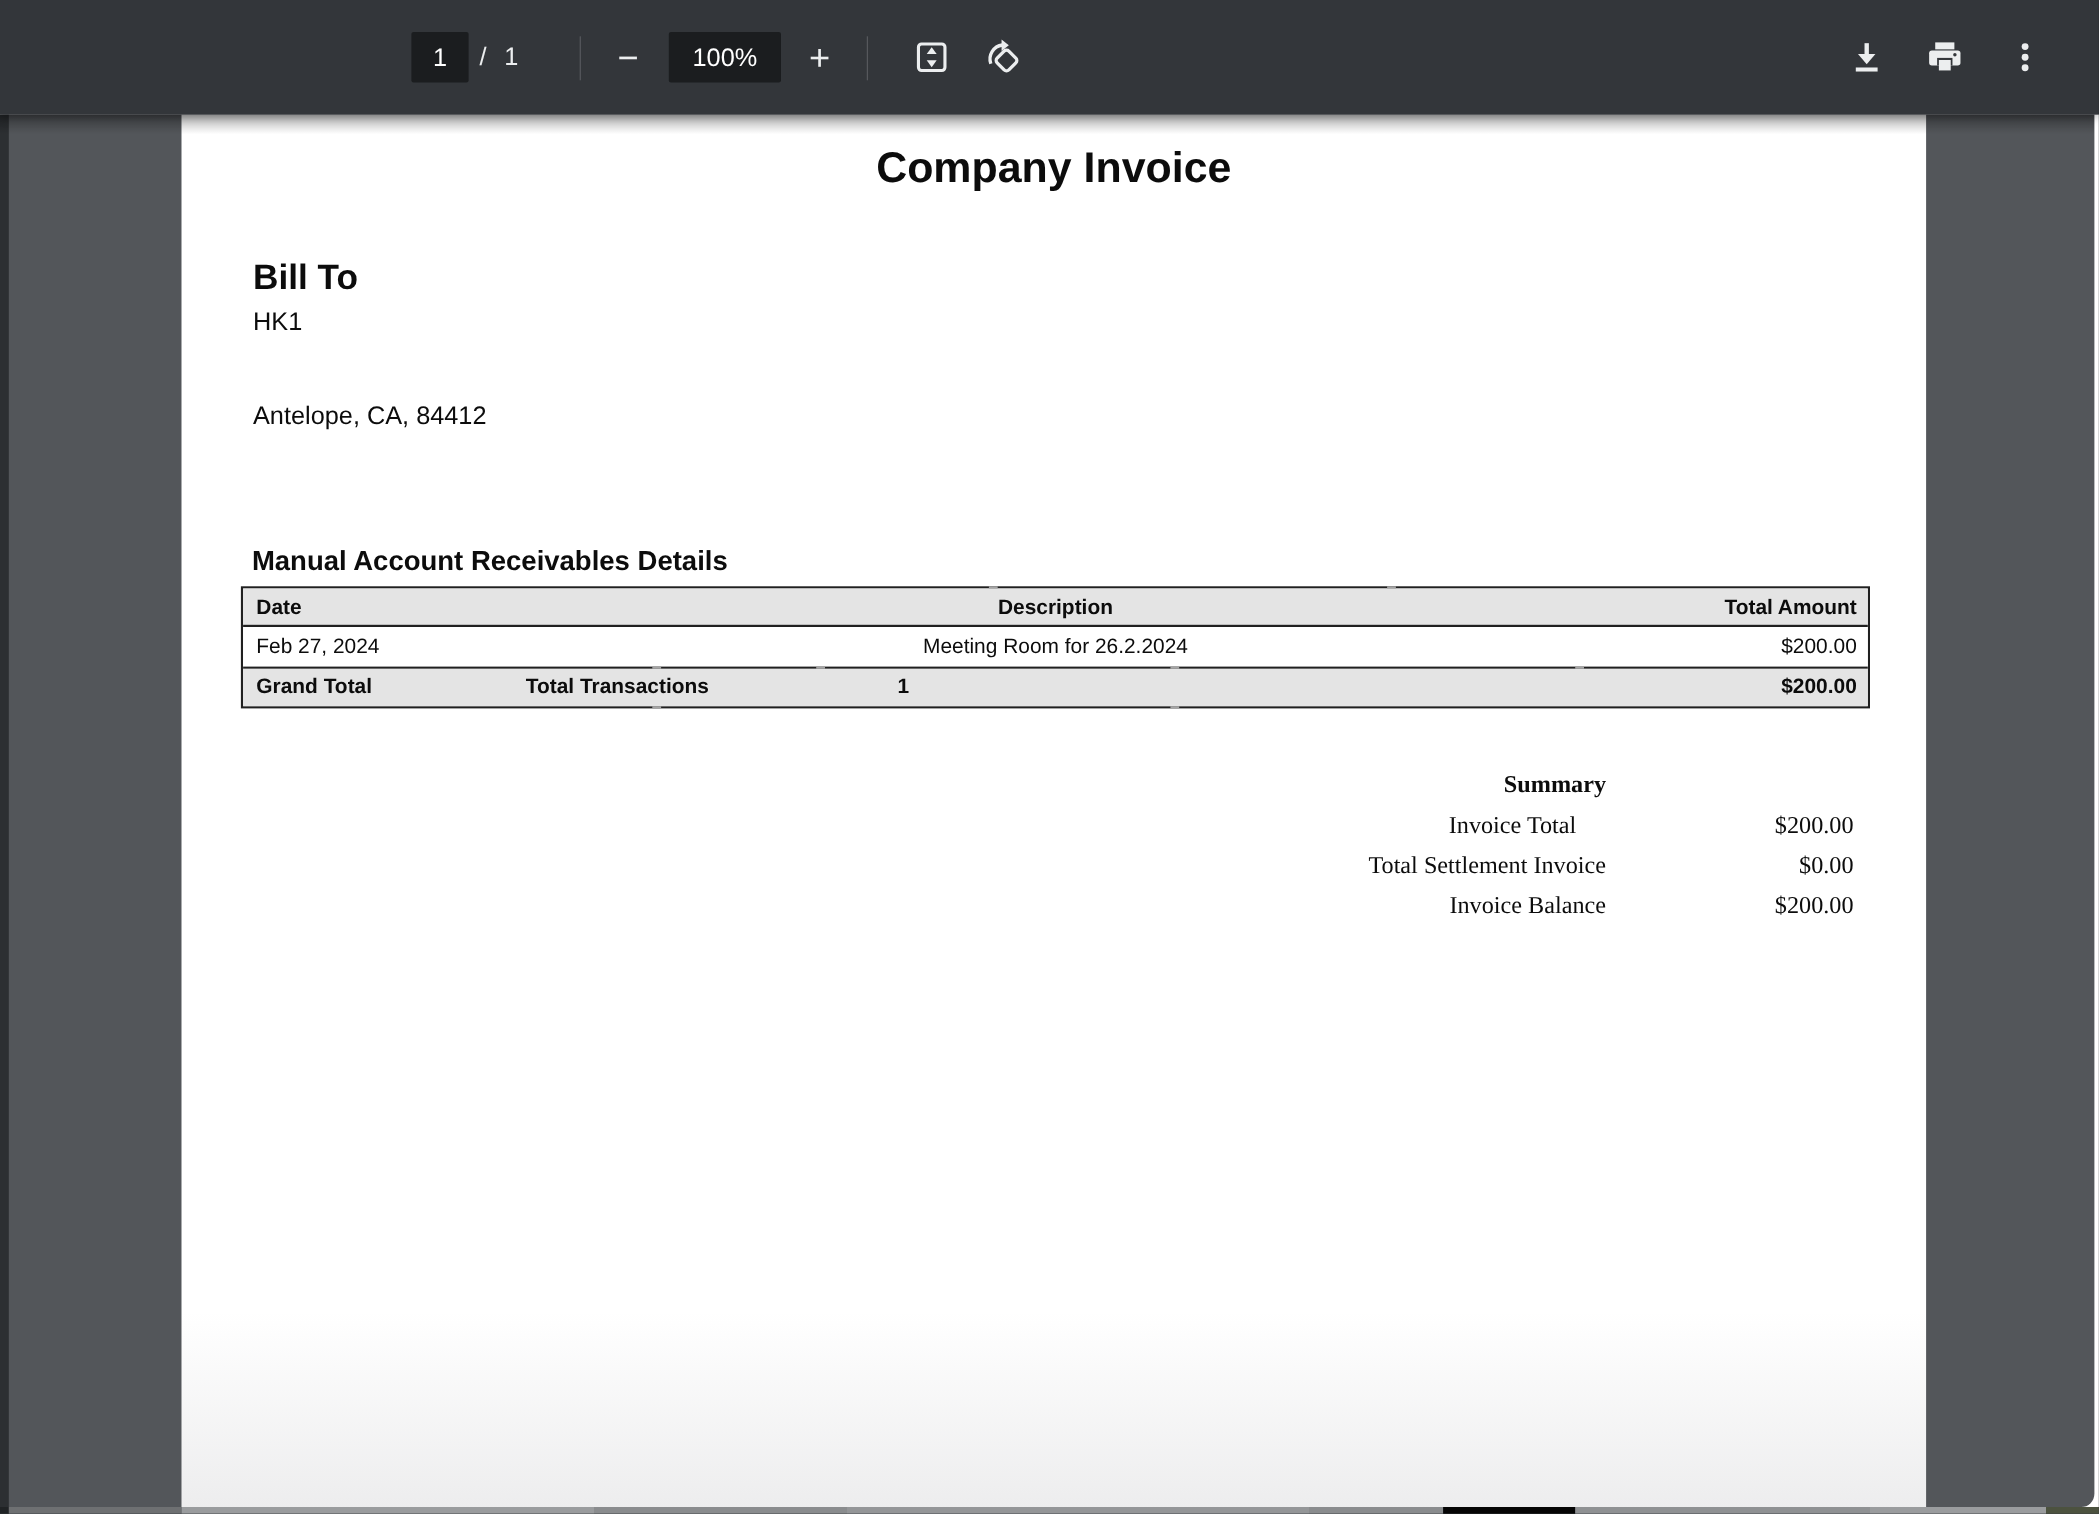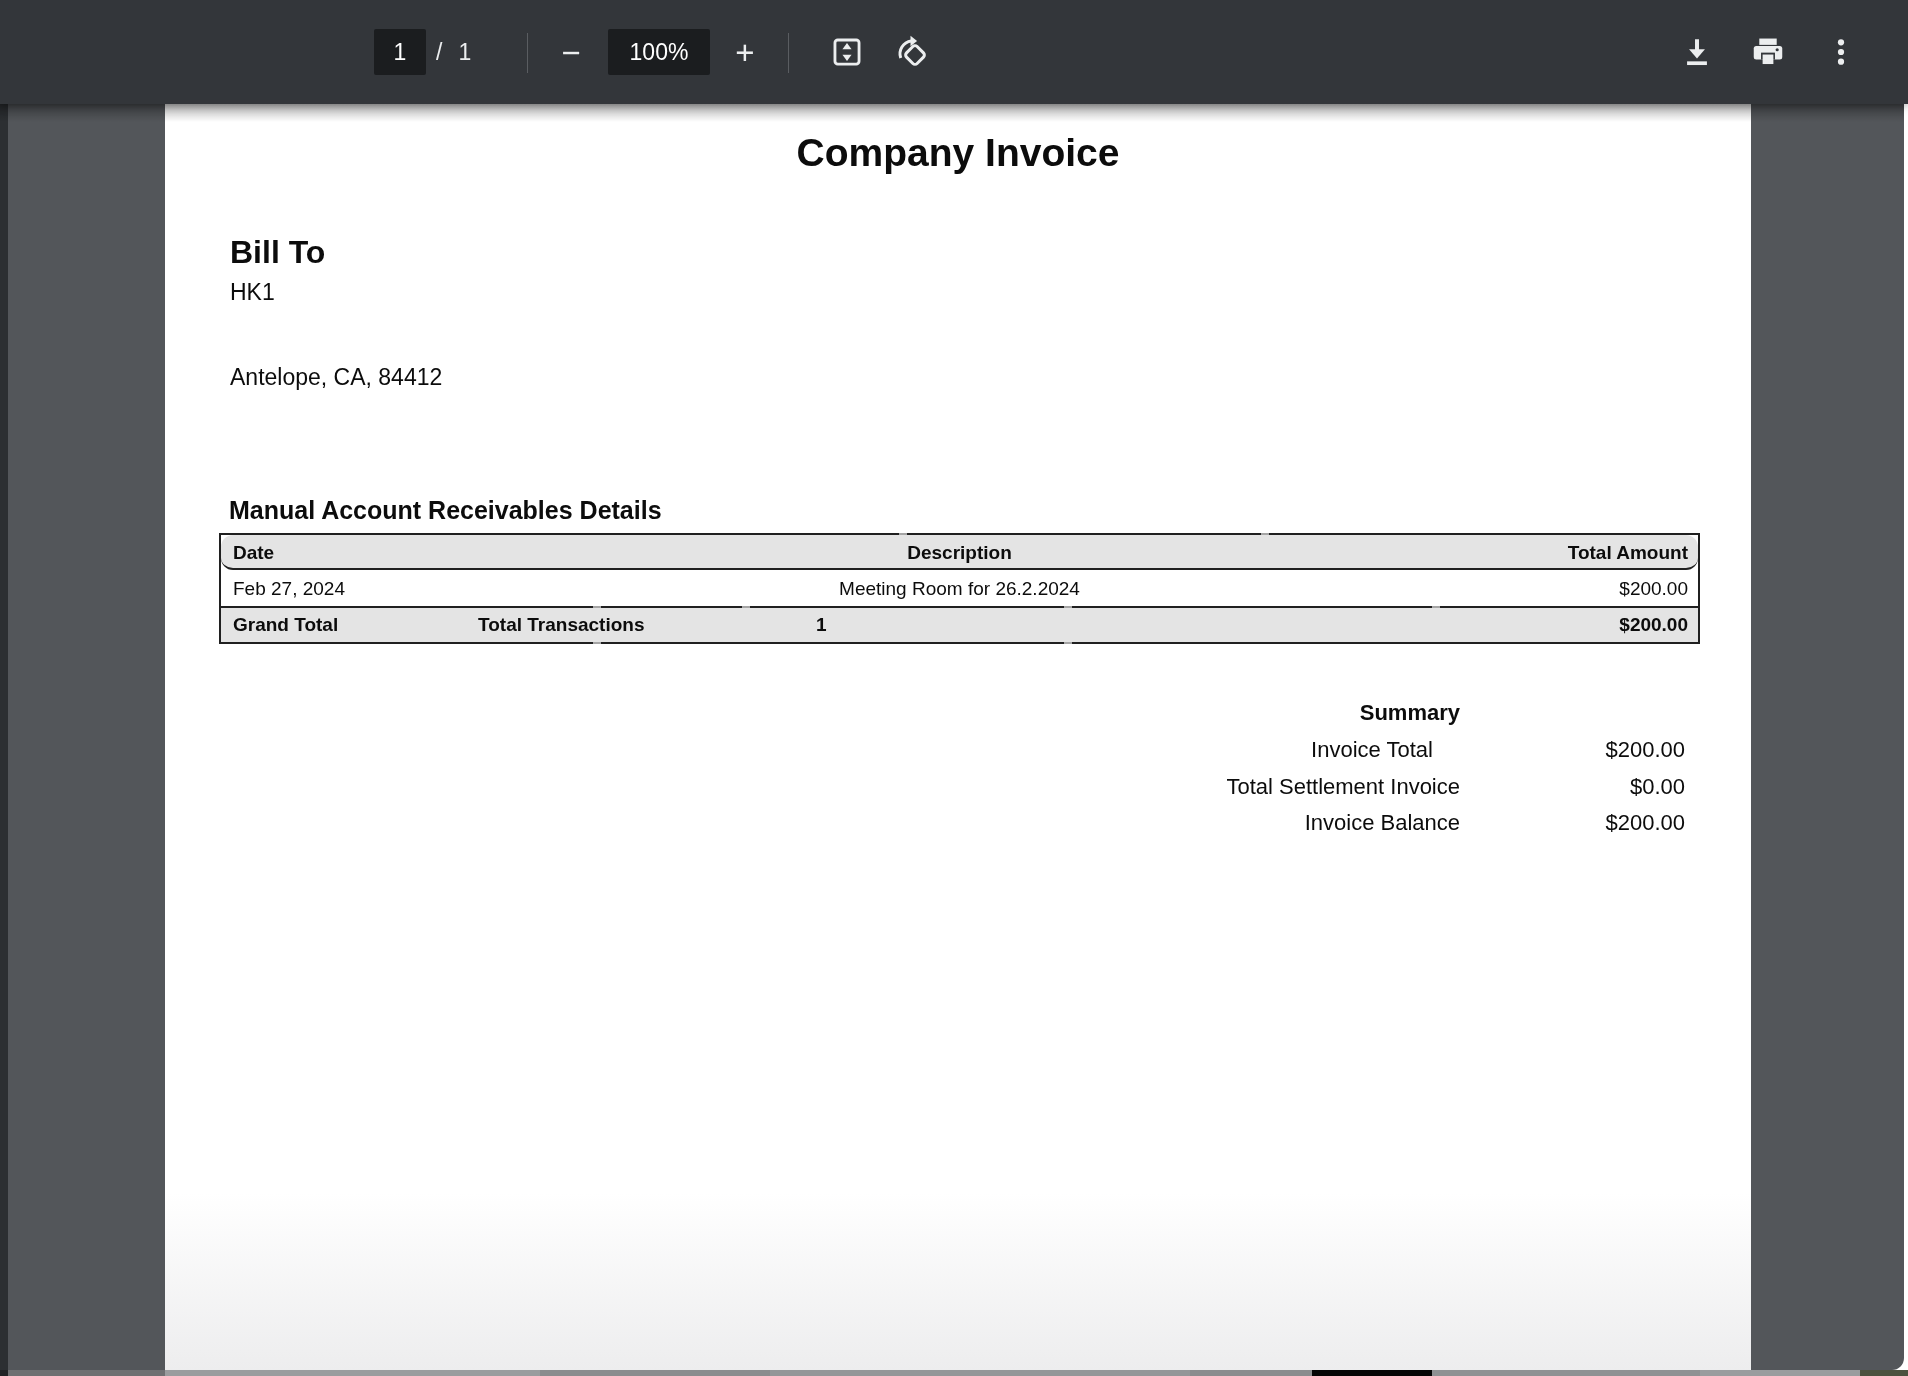--- a/index.html
+++ b/index.html
@@ -39,33 +39,33 @@
   .billto-heading { position:absolute; left:65px; top:130px; font-size:32px; font-weight:bold; }
   .billto-name    { position:absolute; left:65px; top:175px; font-size:23px; }
   .billto-address { position:absolute; left:65px; top:260px; font-size:23px; }
   .section-title  { position:absolute; left:64px; top:392px; font-size:25px; font-weight:bold; }
 
   
   .ar-table { position:absolute; left:54px; top:429px; width:1481px;
               border:2px solid #202020; font-size:19px; }
   .t-row { display:flex; position:relative; }
   .t-row.gray { background:#e4e4e4; }
-  .t-head { height:35px; line-height:35px; border-bottom:2px solid #202020; font-weight:bold;border-radius:12px; }
+  .t-head { height:35px; line-height:35px; border-bottom:2px solid #202020; font-weight:bold; }
   .t-data { height:38px; line-height:38px; border-bottom:2px solid #202020; background:#fff; }
   .t-grand { height:34px; line-height:34px; font-weight:bold; }
   .c-date { width:215px; padding-left:12px; }
   .c-desc { flex:1; text-align:center; }
   .c-amt  { width:215px; text-align:right; padding-right:10px; }
   .g-abs  { position:absolute; top:0; }
   .g-amt  { position:absolute; top:0; right:10px; }
   .tick { position:absolute; width:8px; height:2px; background:#a5a5a5; }
 
   
   .sum-row { position:absolute; left:960px; width:560px; height:30px; display:flex;
-             font-size:22px; line-height:30px; }
+             font-size:22px; line-height:30px;font-family:Liberation Serif, serif; }
   .sum-label { flex:1; text-align:right; }
   .sum-value { width:225px; text-align:right; }
   .sum-title { font-weight:bold; }
 
   
   .bottom-strip { position:absolute; left:0; top:1370px; width:1908px; height:6px;
                   display:flex; }
   .bottom-strip > div { height:100%; }
 
   

